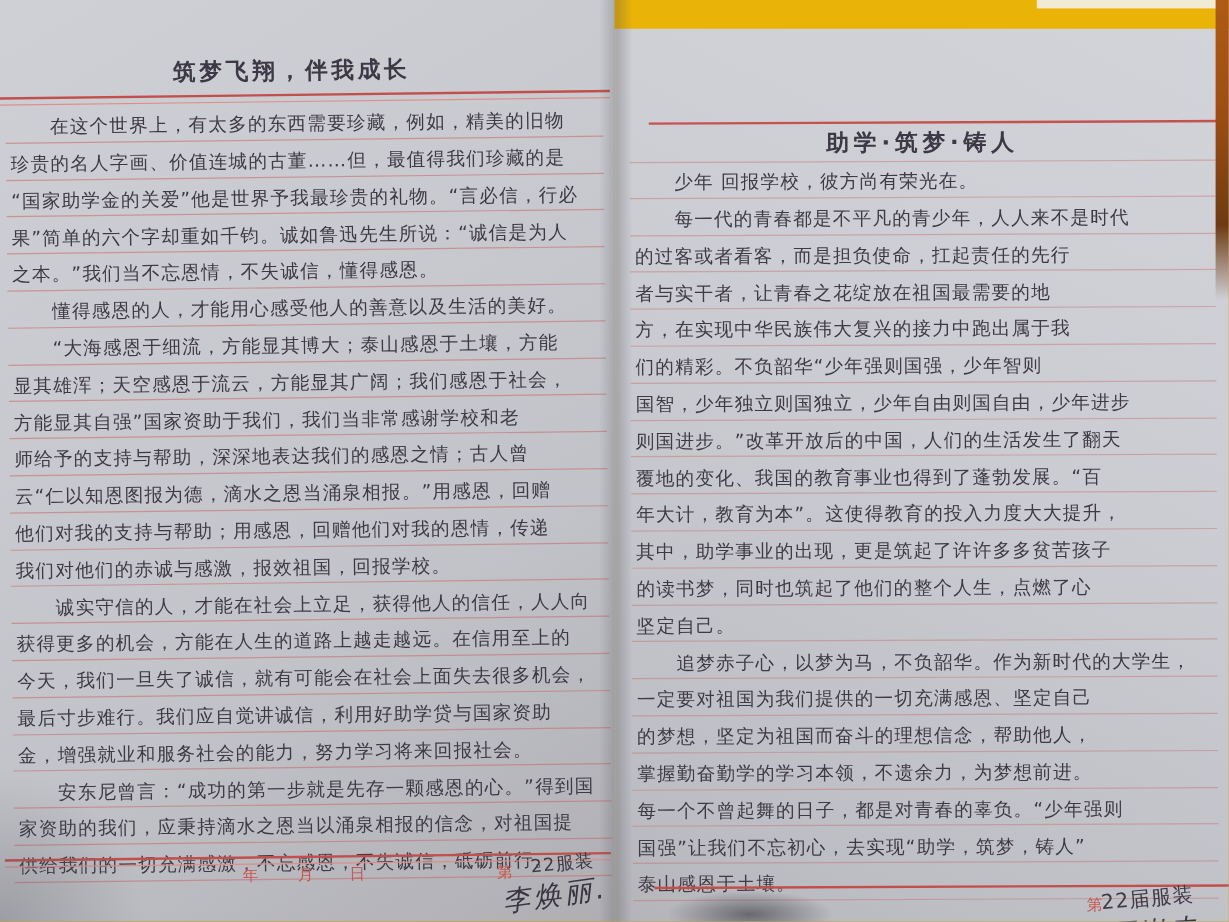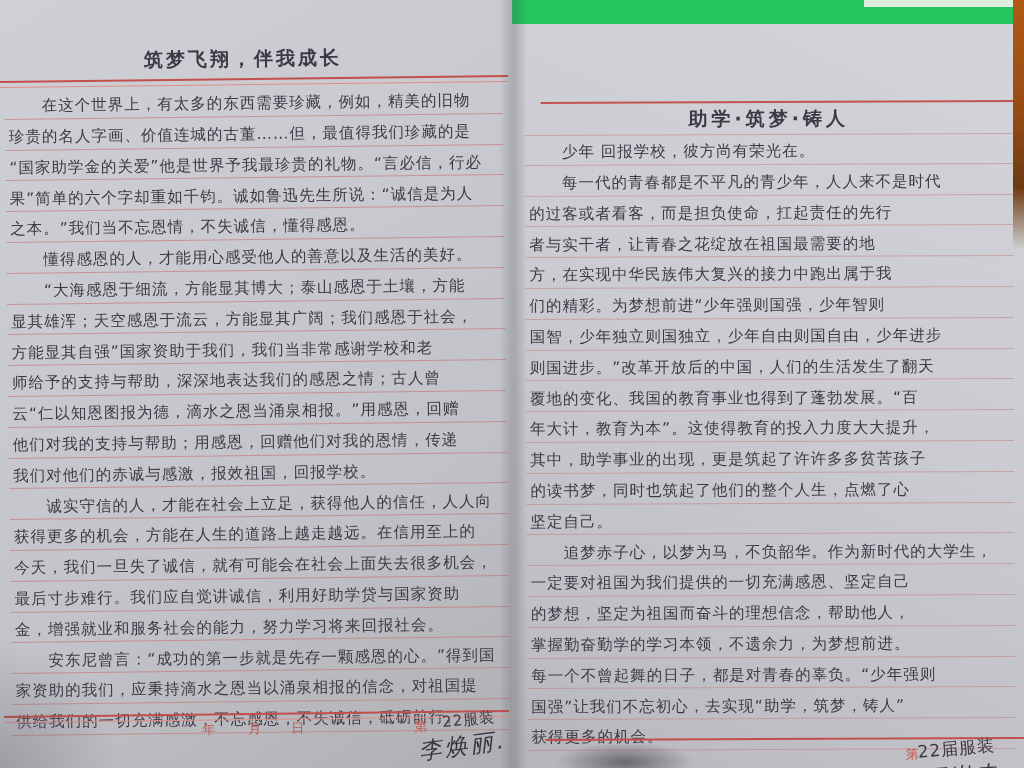--- a/index.html
+++ b/index.html
@@ -1,21 +1,21 @@
 <!DOCTYPE html>
 <html><head>
 <meta charset="utf-8">
 <style>
   html,body{margin:0;padding:0;}
   body{
     width:1024px;height:768px;overflow:hidden;
     background:#8a8a8e;
     font-family:"DejaVu Sans",sans-serif;
   }
-  .collage{position:relative;width:1024px;height:768px;background:#22c55e;}
+  .collage{position:relative;width:1024px;height:768px;background:#eab308;}
 
   
   .photo{position:absolute;top:0;height:768px;width:512px;overflow:hidden;}
   .photo-left{left:0;background:linear-gradient(150deg,#cfd0d5 0%,#c9cacf 35%,#c2c3c8 65%,#aeaeb3 100%);}
   .photo-right{left:512px;background:linear-gradient(205deg,#d3d4d9 0%,#cbccd1 45%,#bdbec3 85%,#b2b2b7 100%);margin-top:24px;}
 
   .seam{position:absolute;left:499px;top:0;width:28px;height:768px;
     background:linear-gradient(90deg,rgba(70,70,80,0) 0%,rgba(70,70,80,0.22) 45%,rgba(70,70,80,0.26) 55%,rgba(70,70,80,0) 100%);}
 
   .desk-edge{position:absolute;right:0;top:0;width:11px;height:250px;
@@ -176,21 +176,21 @@
           <div class="row">
           <span class="hw">的过客或者看客，而是担负使命，扛起责任的先行</span>
         </div>
           <div class="row">
           <span class="hw">者与实干者，让青春之花绽放在祖国最需要的地</span>
         </div>
           <div class="row">
           <span class="hw">方，在实现中华民族伟大复兴的接力中跑出属于我</span>
         </div>
           <div class="row">
-          <span class="hw">们的精彩。为梦想前进“少年强则国强，少年智则</span>
+          <span class="hw">们的精彩。不负韶华“少年强则国强，少年智则</span>
         </div>
           <div class="row">
           <span class="hw">国智，少年独立则国独立，少年自由则国自由，少年进步</span>
         </div>
           <div class="row">
           <span class="hw">则国进步。”改革开放后的中国，人们的生活发生了翻天</span>
         </div>
           <div class="row">
           <span class="hw">覆地的变化、我国的教育事业也得到了蓬勃发展。“百</span>
         </div>
@@ -218,21 +218,21 @@
           <div class="row">
           <span class="hw">掌握勤奋勤学的学习本领，不遗余力，为梦想前进。</span>
         </div>
           <div class="row">
           <span class="hw">每一个不曾起舞的日子，都是对青春的辜负。“少年强则</span>
         </div>
           <div class="row">
           <span class="hw">国强”让我们不忘初心，去实现“助学，筑梦，铸人”</span>
         </div>
           <div class="row">
-          <span class="hw">获得更多的机会。</span>
+          <span class="hw">泰山感恩于土壤。</span>
         </div>
         </div>
 
       <div class="dbl-rule" style="left:32px;top:714px;width:480px;border-bottom:none;"></div>
 
       <span class="footer-print" style="left:392px;top:722px;">第</span>
       <span class="hw-note" style="left:404px;top:714px;font-size:17px;">22届服装</span>
       <span class="hw-sign" style="left:408px;top:738px;transform:rotate(-4deg);">贾岚卉</span>
     </div>
   </div>

